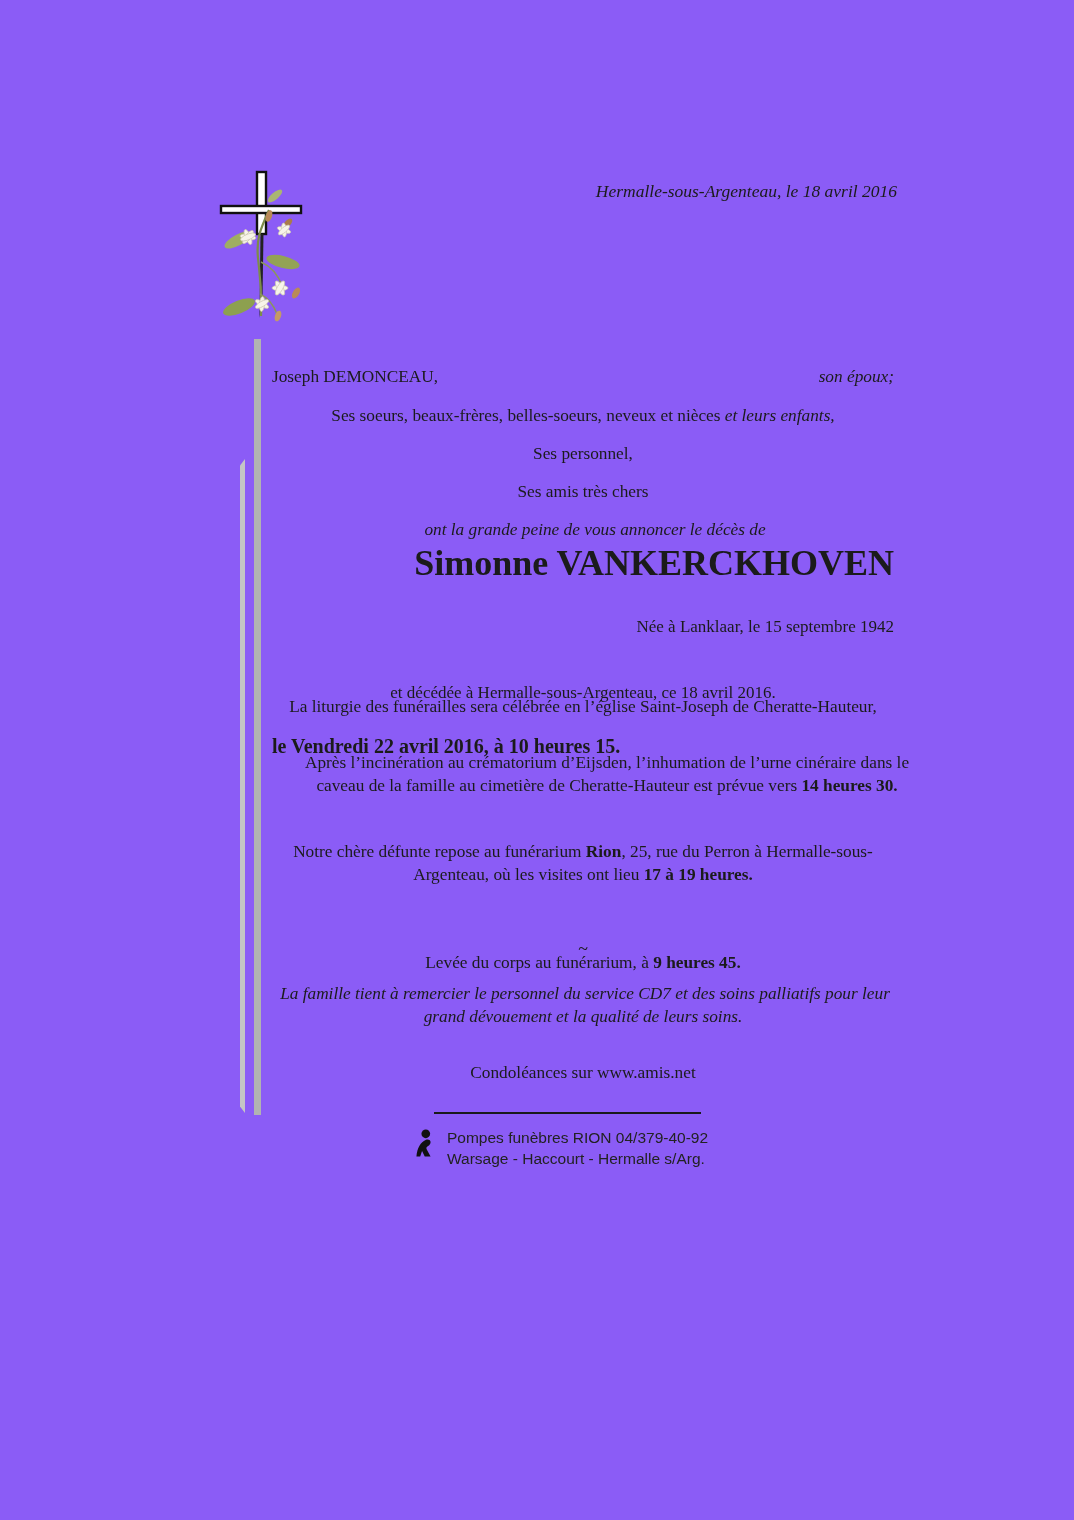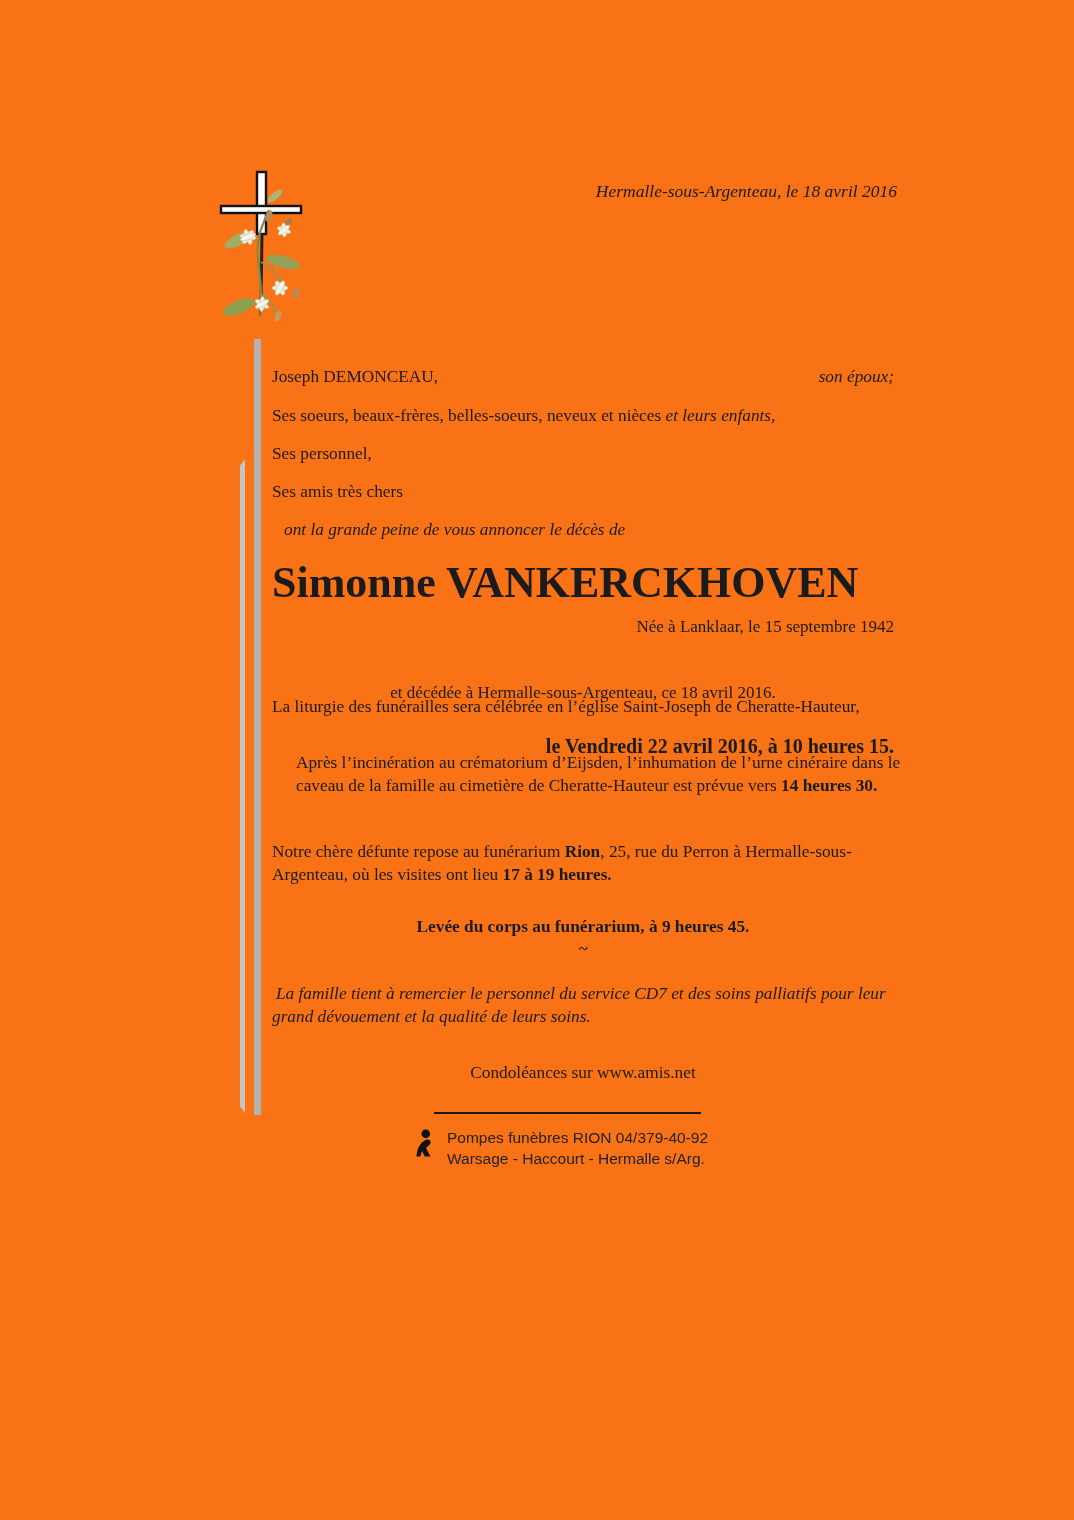--- a/index.html
+++ b/index.html
@@ -1,49 +1,49 @@
 <!DOCTYPE html>
 <html><head>
 <meta charset="utf-8">
 <style>
   * { margin:0; padding:0; box-sizing:border-box; }
   html,body { background:#ffffff; }
   .page {
-    position:relative; width:1074px; height:1520px; background:#f97316;
+    position:relative; width:1074px; height:1520px; background:#8b5cf6;
     font-family:"Liberation Serif", serif; color:#1b1b1b; overflow:hidden;
   }
   .abs { position:absolute; }
-  .col { left:272px; width:622px; font-size:17.3px; line-height:22.5px; }
+  .col { left:272px; width:622px; font-size:17.3px; line-height:22.5px;text-align:center; }
   .it { font-style:italic; }
   .nowrap { white-space:nowrap; }
 
   .dateline { top:181px; right:177px; font-size:17.5px; font-style:italic; white-space:nowrap; }
 
   .cross-art { left:212px; top:166px; width:102px; height:172px; }
 
   .bar { }
   .bar-inner { left:254px; top:339px; width:7px; height:776px; background:#b1b3b2; }
   .bar-outer { left:240px; top:459px; width:5px; height:654px; background:#c4c6c5;
                clip-path:polygon(100% 0, 100% 100%, 0 99%, 0 1%); }
 
   .pos-l1 { top:366px; display:flex; justify-content:space-between; }
   .pos-l2 { top:405px; }
   .pos-l3 { top:443px; }
   .pos-l4 { top:481px; }
   .pos-l5 { top:519px;margin-left:12px; }
 
-  .name   { top:572px; font-size:44px; font-weight:bold; text-align:left; white-space:nowrap; }
+  .name   { top:552px; font-size:36px; font-weight:bold; text-align:right; white-space:nowrap; }
   .birth  { top:616px; text-align:right; font-size:17px; }
   .death  { top:638px; text-align:center; font-size:17px;margin-top:44px; }
 
   .liturgy  { top:696px; }
-  .datetime { top:735px; font-size:20px; font-weight:bold; text-align:right; }
+  .datetime { top:735px; font-size:20px; font-weight:bold; text-align:left; }
   .cremation  { top:752px;margin-left:24px; }
   .visitation { top:841px; }
-  .removal    { top:916px; text-align:center;font-weight:bold; }
+  .removal    { top:952px; text-align:center; }
   .tilde      { top:938px; text-align:center; font-size:18px; }
   .thanks     { top:983px; font-style:italic; text-indent:4px; }
   .condolences{ top:1062px; text-align:center; }
 
   .footer-rule { top:1112px; left:434px; width:267px; height:2px; background:#1a1a1a; }
   .footer-logo { top:1129px; left:413px; width:21px; height:28px; }
   .footer-text { top:1127px; left:447px; font-family:"Liberation Sans", sans-serif;
                  font-size:15.5px; line-height:21px; color:#222; }
 </style>
 </head>

